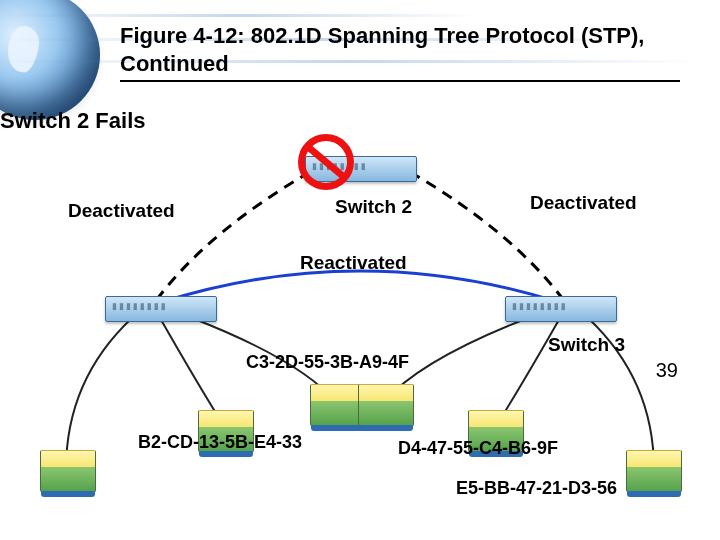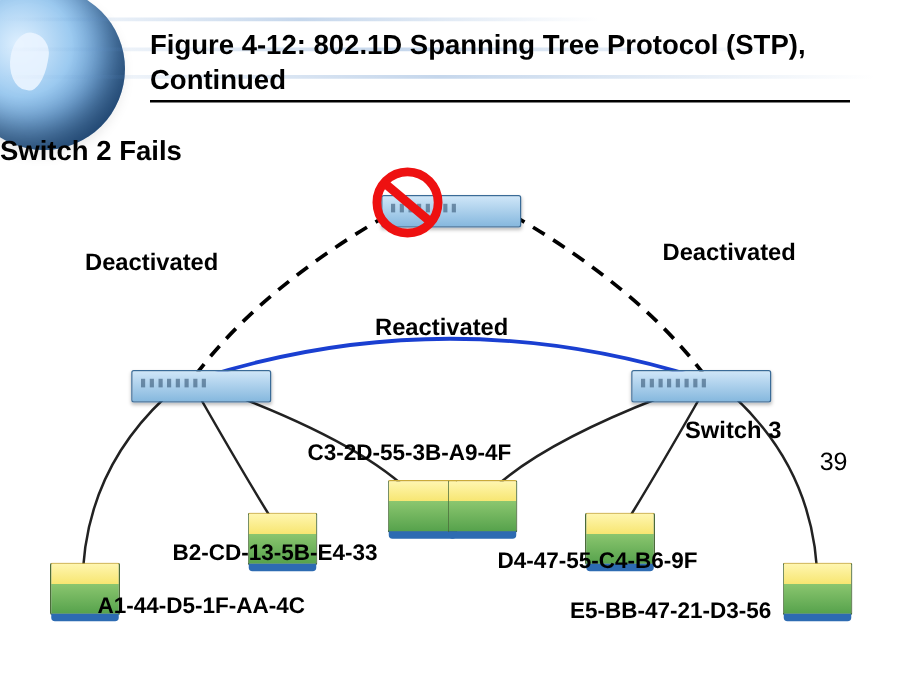--- a/index.html
+++ b/index.html
@@ -50,20 +50,21 @@
     <path d="M 528 318 Q 420 360 384 402" fill="none" stroke="#222" stroke-width="2"></path>
   </svg>
 
   <div class="sw" style="left:305px;top:156px"></div>
   <div class="sw" style="left:105px;top:296px"></div>
   <div class="sw" style="left:505px;top:296px"></div>
 
   <div class="no-sign" style="left:298px;top:134px"></div>
 
   <div class="lbl" style="left:68px;top:200px">Deactivated</div>
+  <div class="lbl" style="left:335px;top:196px">Switch 2</div>
   <div class="lbl" style="left:530px;top:192px">Deactivated</div>
   <div class="lbl" style="left:300px;top:252px">Reactivated</div>
   <div class="lbl" style="left:548px;top:334px">Switch 3</div>
 
   <div class="host" style="left:310px;top:384px">
       <div class="foot"></div>
     </div>
   <div class="host" style="left:358px;top:384px">
       <div class="foot"></div>
     </div>
@@ -76,17 +77,16 @@
   <div class="host" style="left:40px;top:450px">
       <div class="foot"></div>
     </div>
   <div class="host" style="left:626px;top:450px">
       <div class="foot"></div>
     </div>
 
   <div class="mac" style="left:246px;top:352px">C3-2D-55-3B-A9-4F</div>
   <div class="mac" style="left:138px;top:432px">B2-CD-13-5B-E4-33</div>
   <div class="mac" style="left:398px;top:438px">D4-47-55-C4-B6-9F</div>
-  <div class="mac" style="left:78px;top:474px">A1-44-D5-1F-AA-4C</div>
   <div class="mac" style="left:456px;top:478px">E5-BB-47-21-D3-56</div>
 
   <div class="pagenum">39</div>
 </div>
 
 </body></html>

